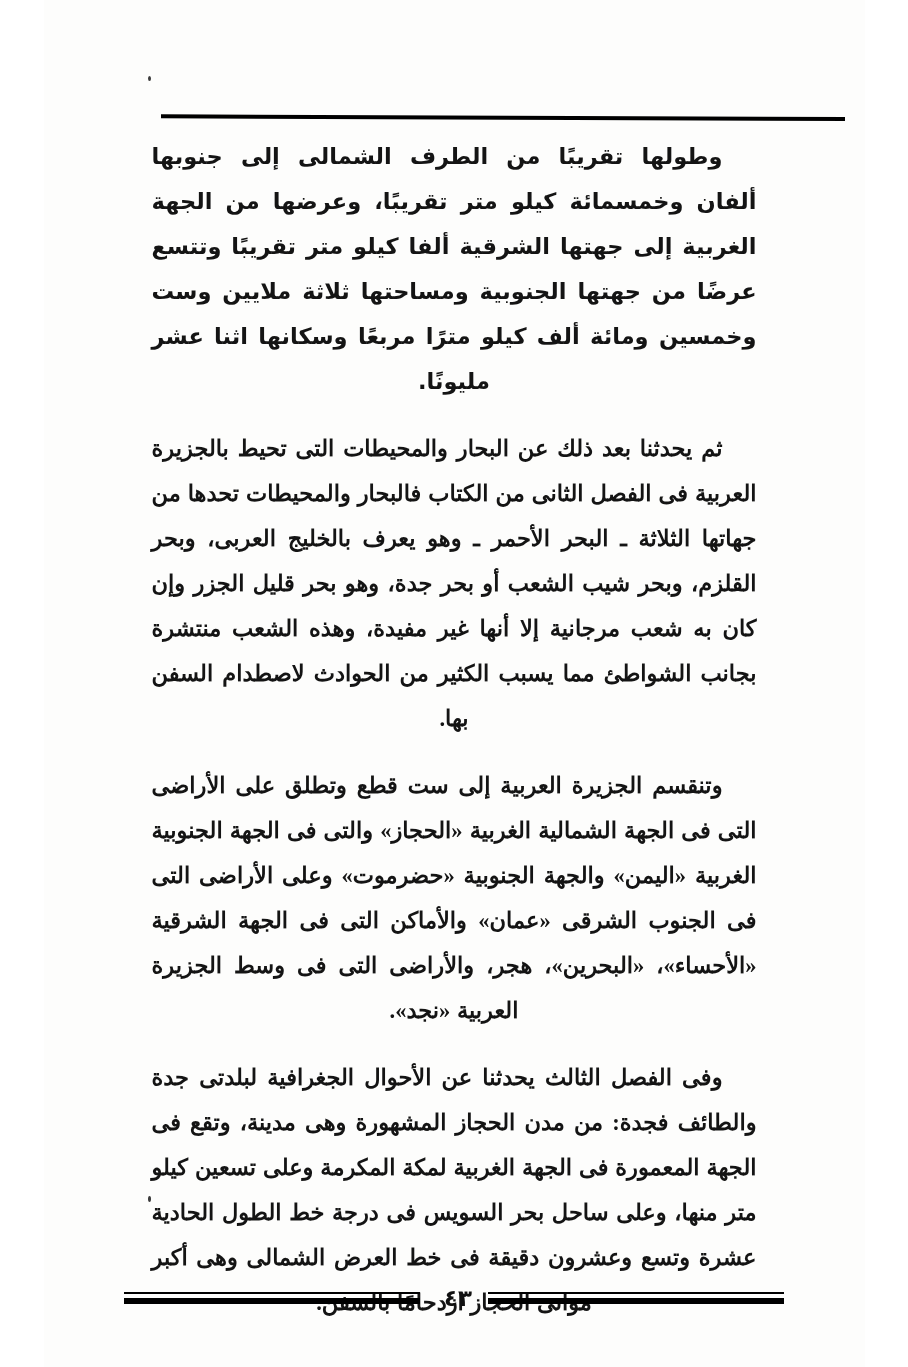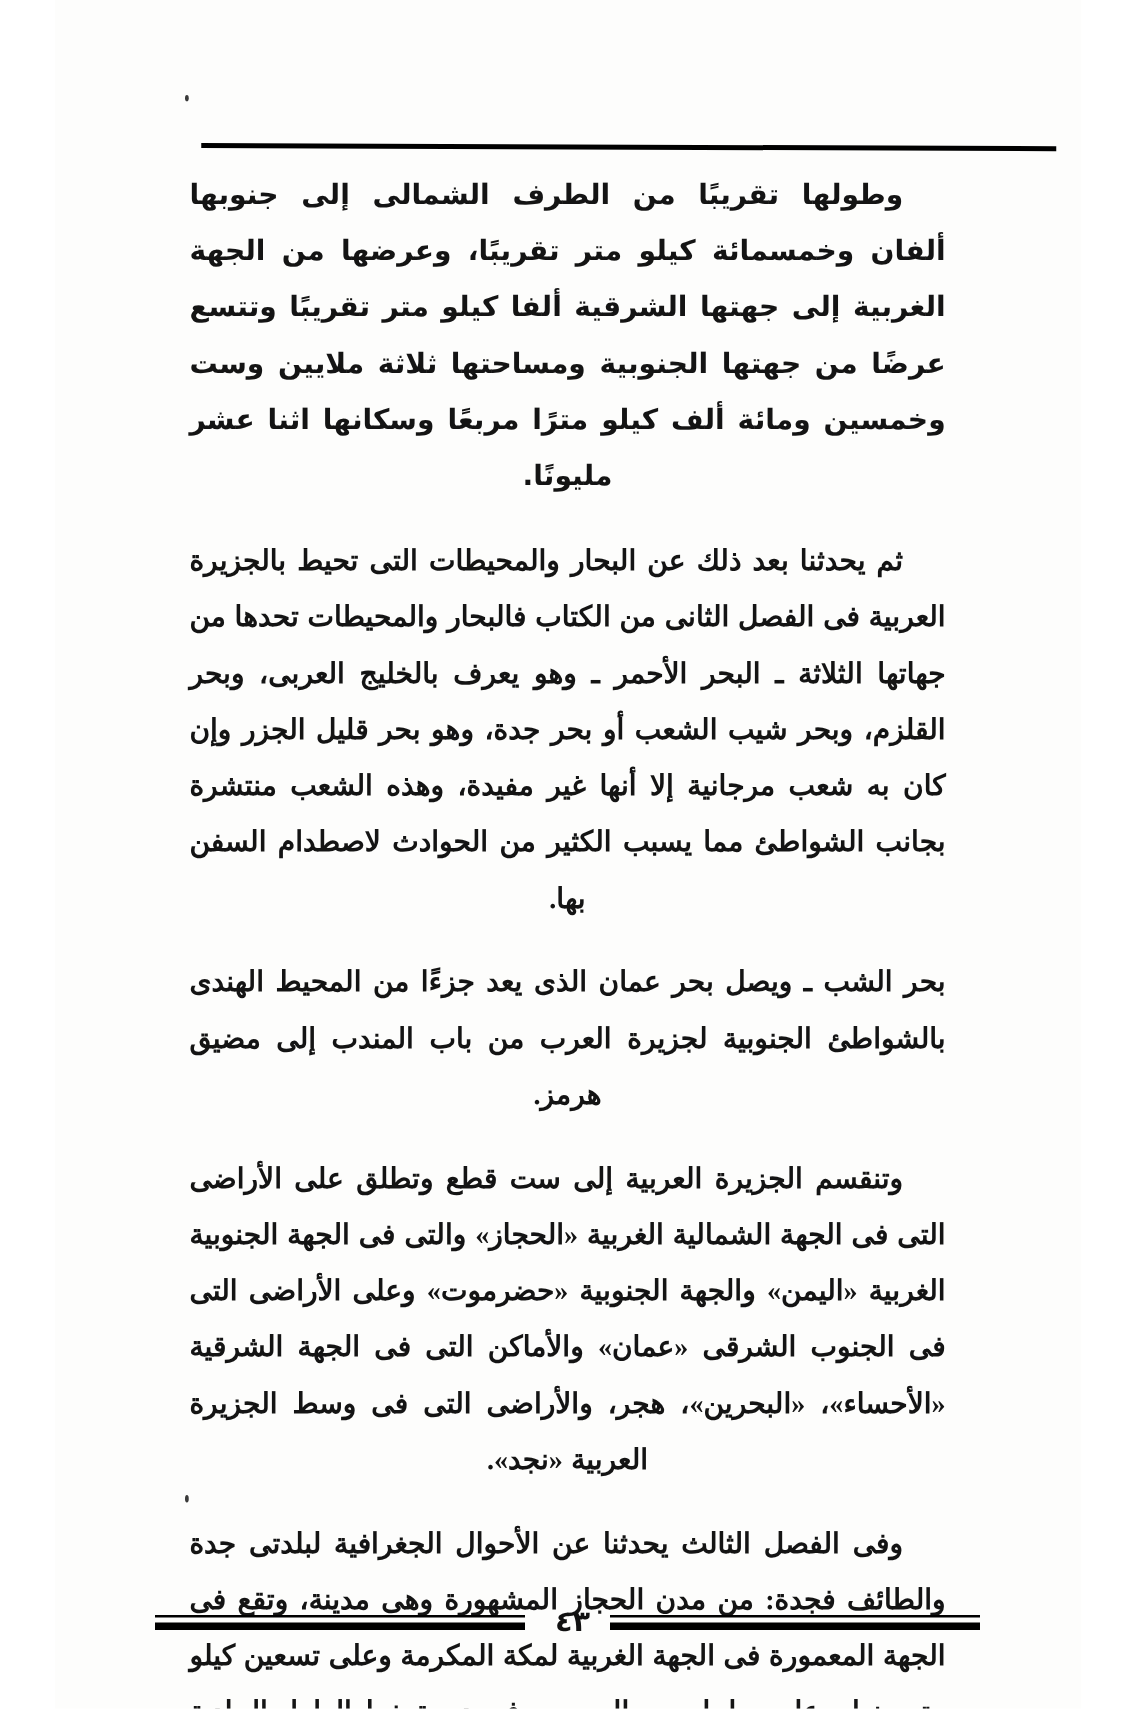--- a/index.html
+++ b/index.html
@@ -114,21 +114,20 @@
 <div class="page">
 
   <div class="scan-speck speck-top"></div>
   <div class="scan-speck speck-mid"></div>
 
   <div class="top-rule"></div>
 
   <div class="body-text">
     <p class="para">وطولها تقريبًا من الطرف الشمالى إلى جنوبها ألفان وخمسمائة كيلو متر تقريبًا، وعرضها من الجهة الغربية إلى جهتها الشرقية ألفا كيلو متر تقريبًا وتتسع عرضًا من جهتها الجنوبية ومساحتها ثلاثة ملايين وست وخمسين ومائة ألف كيلو مترًا مربعًا وسكانها اثنا عشر مليونًا.</p>
     <p class="para">ثم يحدثنا بعد ذلك عن البحار والمحيطات التى تحيط بالجزيرة العربية فى الفصل الثانى من الكتاب فالبحار والمحيطات تحدها من جهاتها الثلاثة ـ البحر الأحمر ـ وهو يعرف بالخليج العربى، وبحر القلزم، وبحر شيب الشعب أو بحر جدة، وهو بحر قليل الجزر وإن كان به شعب مرجانية إلا أنها غير مفيدة، وهذه الشعب منتشرة بجانب الشواطئ مما يسبب الكثير من الحوادث لاصطدام السفن بها.</p>
-    <p class="para no-indent">بحر الشب ـ ويصل بحر عمان الذى يعد جزءًا من المحيط الهندى بالشواطئ الجنوبية لجزيرة العرب من باب المندب إلى مضيق هرمز.</p>
     <p class="para">وتنقسم الجزيرة العربية إلى ست قطع وتطلق على الأراضى التى فى الجهة الشمالية الغربية «الحجاز» والتى فى الجهة الجنوبية الغربية «اليمن» والجهة الجنوبية «حضرموت» وعلى الأراضى التى فى الجنوب الشرقى «عمان» والأماكن التى فى الجهة الشرقية «الأحساء»، «البحرين»، هجر، والأراضى التى فى وسط الجزيرة العربية «نجد».</p>
     <p class="para">وفى الفصل الثالث يحدثنا عن الأحوال الجغرافية لبلدتى جدة والطائف فجدة: من مدن الحجاز المشهورة وهى مدينة، وتقع فى الجهة المعمورة فى الجهة الغربية لمكة المكرمة وعلى تسعين كيلو متر منها، وعلى ساحل بحر السويس فى درجة خط الطول الحادية عشرة وتسع وعشرون دقيقة فى خط العرض الشمالى وهى أكبر موانى الحجاز ازدحامًا بالسفن.</p>
 
   </div>
 
   <div class="footer">
     <div class="foot-rule"></div>
     <div class="page-number">٤٣</div>
     <div class="foot-rule"></div>
   </div>

